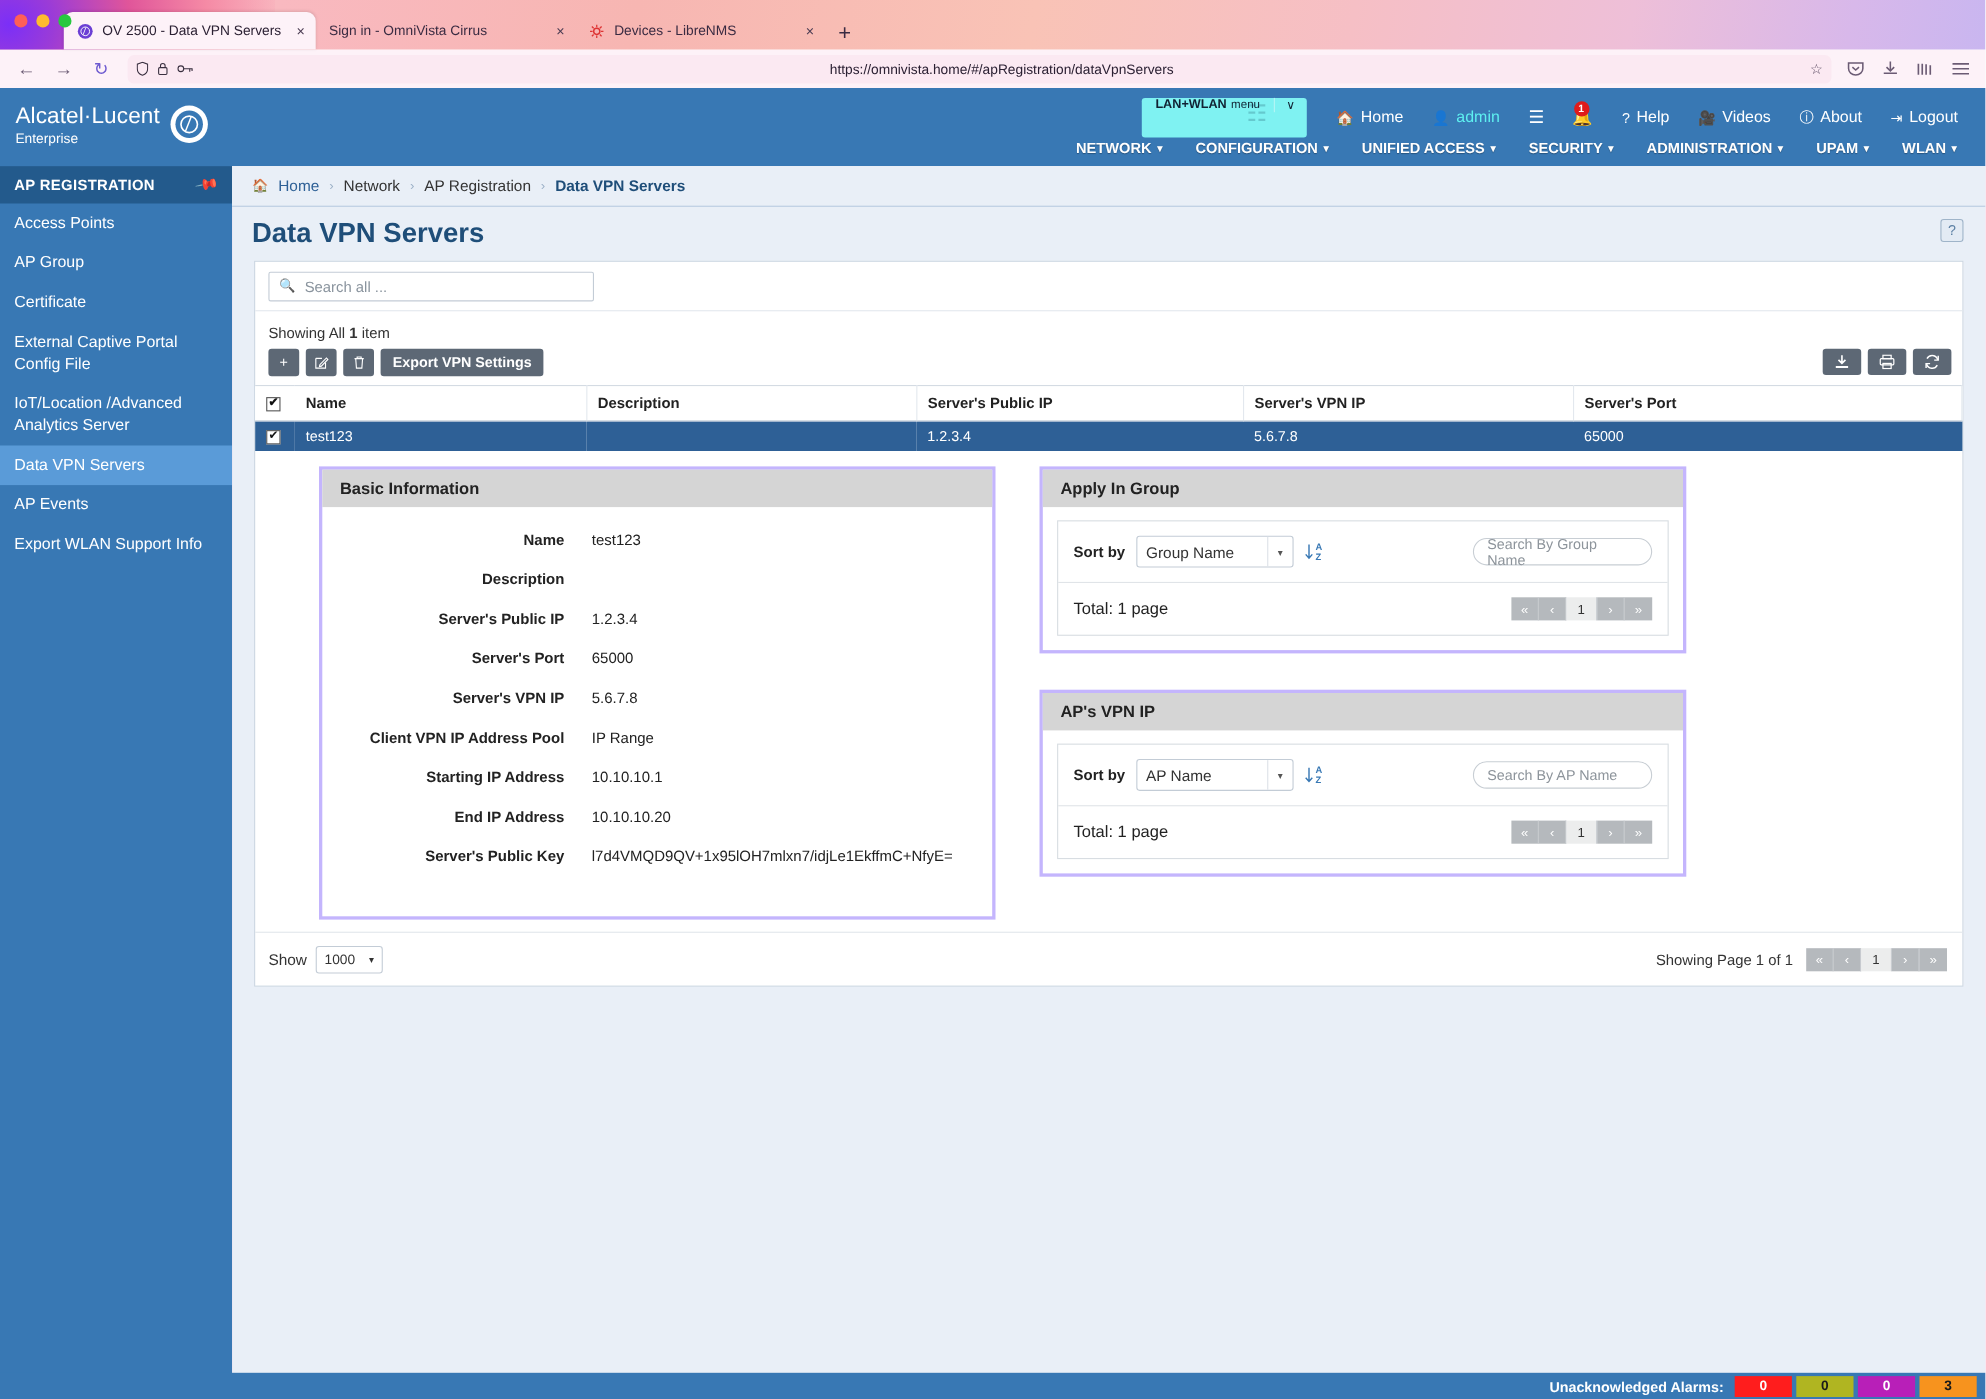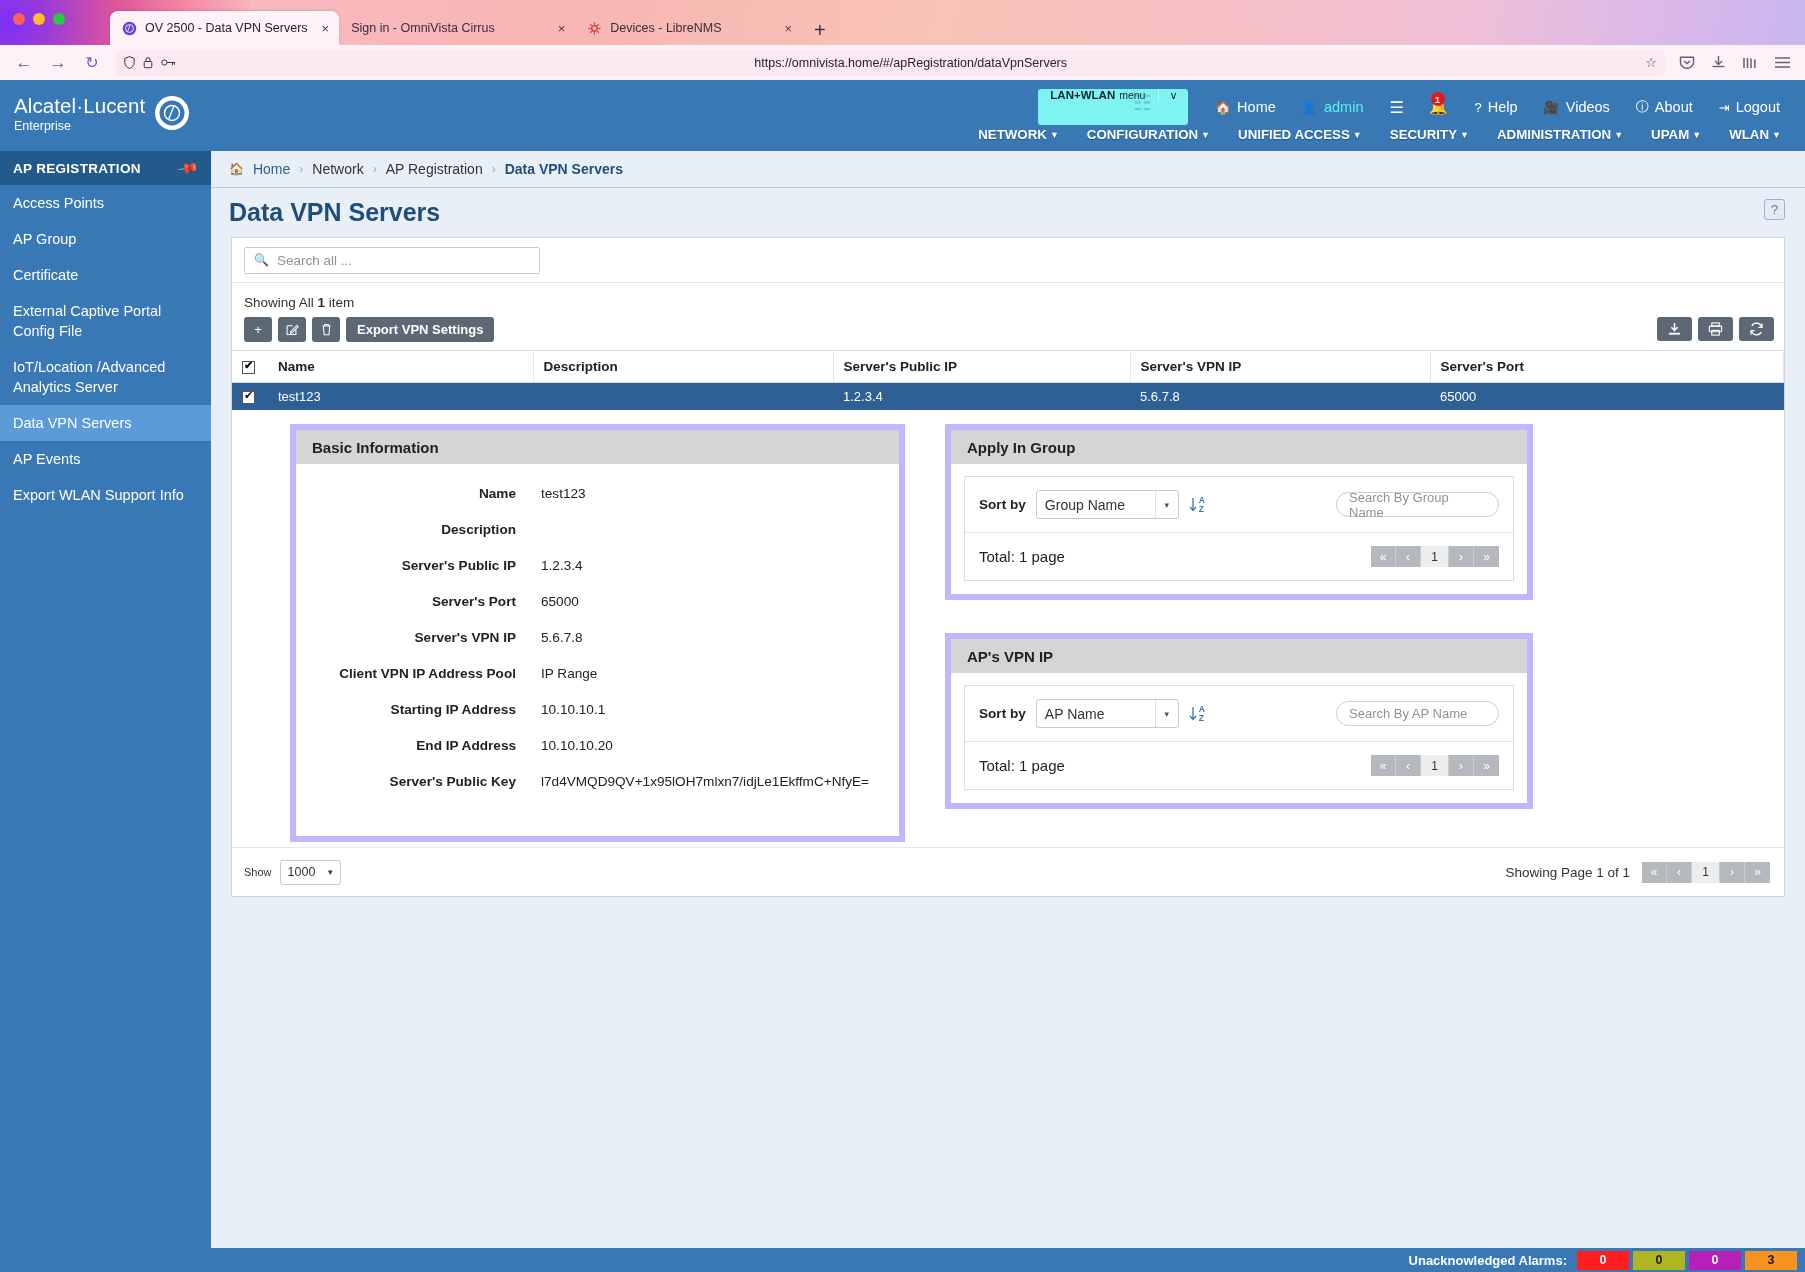--- a/index.html
+++ b/index.html
@@ -20,21 +20,21 @@
   }
   #tabstrip::before{
     content:""; position:absolute; left:0; top:0; width:250px; height:45px;
     background: radial-gradient(circle at 8px 22px, #7b2ff7 0, #9a3bd8 40px, #e0559a 110px, #f58aa5 180px, rgba(255,255,255,0) 250px);
   }
   #traffic-lights { position: absolute; left: 13px; top: 13px; display: flex; gap: 8px; z-index: 4;}
   .tl { width: 12px; height: 12px; border-radius: 50%; }
   .tl.red { background: #ff5f57; }
   .tl.yellow { background: #febc2e; }
   .tl.green { background: #28c840; }
-  #tabs { display: flex; align-items: flex-end; margin-left: 110px; height:45px; z-index:3;}
+  #tabs { display: flex; align-items: flex-end; margin-left: 58px; height:45px; z-index:3;}
   .tab {
     display: flex; align-items: center; gap: 8px;
     height: 34px; padding: 0 10px 0 12px; border-radius: 8px 8px 0 0;
     font-size: 12.5px; color: #2b2033; white-space: nowrap;
     position: relative;
   }
   .tab.active { background: #fdf2f8; box-shadow: 0 -1px 3px rgba(0,0,0,.12); }
   .tab .favicon { width: 15px; height: 15px; flex: none; display:block;}
   .tab .tab-title { max-width: 215px; overflow: hidden; text-overflow: ellipsis; }
   .tab .tab-close { font-size: 13px; color: #4a3b52; margin-left: 6px; cursor: pointer; line-height:1;}
@@ -171,21 +171,21 @@
     position: relative; vertical-align: middle;
   }
   .cbx.checked::after {
     content: "\2714"; position: absolute; left: 1px; top: -3px; font-size: 11px; color: #111;
   }
 
   
   #detail {
     display: flex; gap: 40px; padding: 14px 18px 0 58px;
   }
-  .card { border: 6px solid #c4b5fd; background: #fff; }
+  .card { border: 3px solid #c4b5fd; background: #fff; }
   .card-head {
     background: #d5d5d5; height: 34px; display: flex; align-items: center;
     padding: 0 16px; font-size: 15px; font-weight: bold; color: #222;
   }
   #basic-card { width: 615px; }
   #basic-body { padding: 22px 0 26px 0; }
   .frow { display: flex; margin-bottom: 21px; }
   .flabel {
     width: 245px; text-align: right; font-size: 13.6px; font-weight: bold; color: #222;
     padding-right: 25px;
@@ -222,21 +222,21 @@
     border-right: 1px solid #c9cdd1;
   }
   .pbtn.cur { background: #eceded; color: #333; width: 28px; }
   .pbtn:last-child { border-right: none; }
 
   
   #panel-footer {
     position: absolute; left: 0; right: 0; bottom: 0; height: 49px;
     border-top: 1px solid #e1e6eb; display: flex; align-items: center; padding: 0 14px 0 12px;
   }
-  #show-label { font-size: 11px; color: #333; margin-right: 8px; }
+  #show-label { font-size: 14px; color: #333; margin-right: 8px; }
   #show-select {
     width: 61px; height: 25px; border: 1px solid #c3ccd6; border-radius: 3px; background:#fff;
     display: flex; align-items: center; justify-content: space-between; padding: 0 7px;
     font-size: 12.5px; color: #333; cursor:pointer;
   }
   #footer-right { margin-left: auto; display: flex; align-items: center; gap: 12px; }
   #showing-page { font-size: 13.5px; color: #333; }
 
   
   #statusbar {

